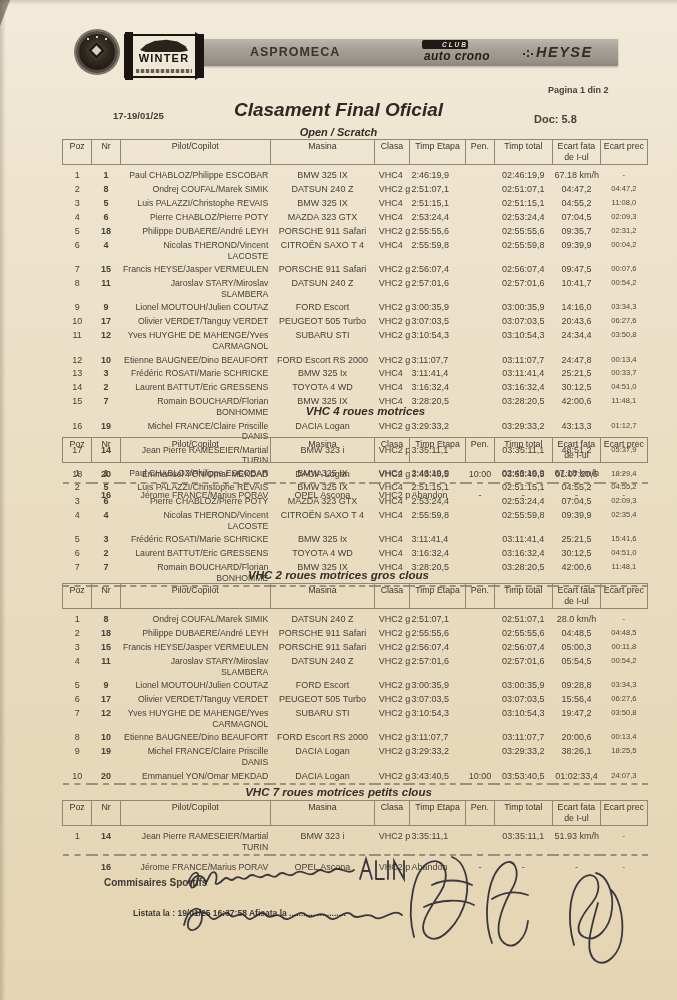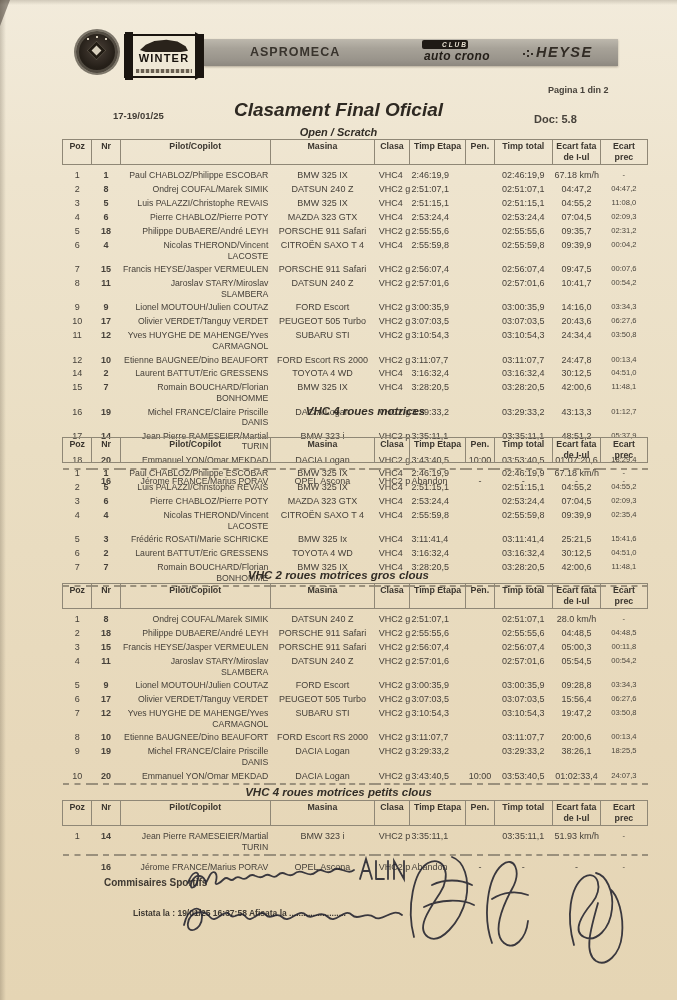--- a/index.html
+++ b/index.html
@@ -46,21 +46,21 @@
   .t-historic{position:absolute;left:0;top:82px;width:100%;text-align:center;font-size:13.5px;font-weight:800;letter-spacing:.5px;color:#322d26;}
   .t-pagina{position:absolute;left:548px;top:85px;font-size:9px;font-weight:600;color:#47423b;}
   .t-date{position:absolute;left:113px;top:110px;font-size:9.5px;font-weight:700;color:#403b34;}
   .t-clasament{position:absolute;left:0;top:99px;width:100%;text-align:center;font-size:19px;font-weight:800;font-style:italic;color:#2e2922;}
   .t-doc{position:absolute;left:534px;top:113px;font-size:11px;font-weight:600;color:#47423b;}
   .tbl-title{position:absolute;width:100%;text-align:center;font-size:11.5px;font-weight:800;font-style:italic;color:#322d26;}
 
   
   .tblwrap{position:absolute;left:62px;width:586px;}
   table.res{width:100%;border-collapse:collapse;table-layout:fixed;}
-  table.res th{border:1px solid #8f8776;font-size:8.8px;font-weight:700;color:#3b362f;padding:1px 2px 2px;vertical-align:top;text-align:center;white-space:pre-line;line-height:1.2;}
+  table.res th{border:1px solid #8f8776;font-size:8.8px;font-weight:400;color:#3b362f;padding:1px 2px 2px;vertical-align:top;text-align:center;white-space:pre-line;line-height:1.2;}
   table.res td{font-size:9px;color:#46413a;padding:1.5px 2px;vertical-align:top;line-height:1.22;white-space:nowrap;overflow:visible;}
   table.res td:nth-child(1){text-align:center;}
   table.res td:nth-child(2){text-align:center;font-weight:700;}
   table.res td:nth-child(3){text-align:right;font-size:8.7px;white-space:normal;}
   table.res td:nth-child(4){text-align:center;}
   table.res td:nth-child(5){text-align:left;padding-left:4px;}
   table.res td:nth-child(6){text-align:left;}
   table.res td:nth-child(7){text-align:center;}
   table.res td:nth-child(8){text-align:center;}
   table.res td:nth-child(9){text-align:center;}
@@ -262,20 +262,32 @@
             <td>Etienne BAUGNEE/Dino BEAUFORT</td>
             <td>FORD Escort RS 2000</td>
             <td>VHC2 g</td>
             <td>3:11:07,7</td>
             <td></td>
             <td>03:11:07,7</td>
             <td>24:47,8</td>
             <td>00:13,4</td>
           </tr>
           <tr>
+            <td>13</td>
+            <td>3</td>
+            <td>Frédéric ROSATI/Marie SCHRICKE</td>
+            <td>BMW 325 Ix</td>
+            <td>VHC4</td>
+            <td>3:11:41,4</td>
+            <td></td>
+            <td>03:11:41,4</td>
+            <td>25:21,5</td>
+            <td>00:33,7</td>
+          </tr>
+          <tr>
             <td>14</td>
             <td>2</td>
             <td>Laurent BATTUT/Eric GRESSENS</td>
             <td>TOYOTA 4 WD</td>
             <td>VHC4</td>
             <td>3:16:32,4</td>
             <td></td>
             <td>03:16:32,4</td>
             <td>30:12,5</td>
             <td>04:51,0</td>
@@ -596,21 +608,21 @@
             <td>01:02:33,4</td>
             <td>24:07,3</td>
           </tr>
           <tr class="dash">
             <td colspan="10"></td>
           </tr>
         </tbody>
       </table>
   </div>
 
-  <div class="tbl-title" style="top:786px;">VHC 4 roues motrices petits clous</div>
+  <div class="tbl-title" style="top:786px;">VHC 7 roues motrices petits clous</div>
   <div class="tblwrap" style="top:800px;">
     <table class="res">
         <thead>
           <tr>
             <th style="width: 4.6%;">Poz</th>
             <th style="width: 4.4%;">Nr</th>
             <th style="width: 27%;">Pilot/Copilot</th>
             <th style="width: 18.5%;">Masina</th>
             <th style="width: 5.6%;">Clasa</th>
             <th style="width: 9.6%;">Timp Etapa</th>

